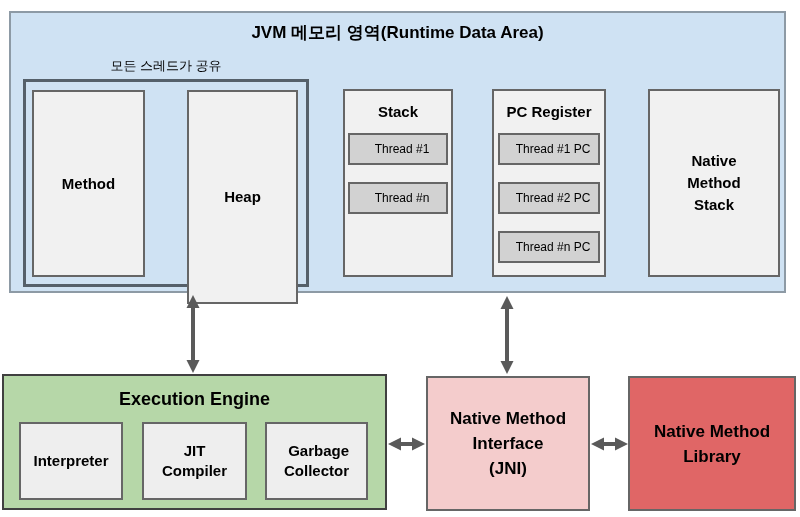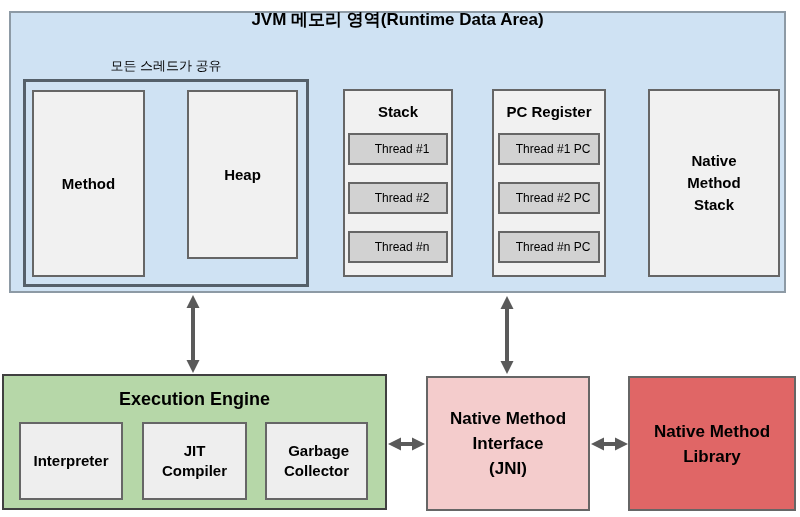--- a/index.html
+++ b/index.html
@@ -18,21 +18,21 @@
   }
   .abs { position: absolute; box-sizing: border-box; }
 
   
   .runtime-area {
     left: 9px; top: 11px; width: 777px; height: 282px;
     background: #cfe2f3;
     border: 2px solid #8d9aa5;
   }
   .runtime-title {
-    left: 9px; top: 10px; width: 777px;
+    left: 9px; top: 23px; width: 777px;
     text-align: center;
     font-size: 17px; font-weight: bold;
     line-height: 20px;
   }
   .shared-label {
     left: 23px; top: 58px; width: 286px;
     text-align: center;
     font-size: 13px;
     line-height: 16px;
   }
@@ -46,21 +46,21 @@
   .panel {
     background: #f1f1f1;
     border: 2px solid #666666;
   }
   .tall-label-box {
     display: flex; align-items: center; justify-content: center;
     font-size: 15px; font-weight: bold; text-align: center;
     line-height: 22px; white-space: pre-line;
   }
   .method-box { left: 32px;  top: 90px; width: 113px; height: 187px; }
-  .heap-box   { left: 187px; top: 90px; width: 111px; height: 169px; }
+  .heap-box   { left: 187px; top: 90px; width: 111px; height: 214px; }
   .nms-box    { left: 648px; top: 89px; width: 132px; height: 188px; }
 
   
   .thread-panel {
     top: 89px; height: 188px;
     display: flex; flex-direction: column; align-items: center;
   }
   .stack-panel { left: 343px; width: 110px; }
   .pc-panel    { left: 492px; width: 114px; }
   .thread-panel .panel-title {
@@ -142,21 +142,20 @@
   <div class="abs panel tall-label-box method-box">
     <span>Method</span>
   </div>
   <div class="abs panel tall-label-box heap-box">
     <span>Heap</span>
   </div>
 
   <div class="abs panel thread-panel stack-panel">
     <div class="panel-title">Stack</div>
     <div class="thread-box first">Thread #1</div>
-    <div class="thread-box">Thread #2</div>
     <div class="thread-box">Thread #n</div>
   </div>
 
   <div class="abs panel thread-panel pc-panel">
     <div class="panel-title">PC Register</div>
     <div class="thread-box first">Thread #1 PC</div>
     <div class="thread-box">Thread #2 PC</div>
     <div class="thread-box">Thread #n PC</div>
   </div>
 

